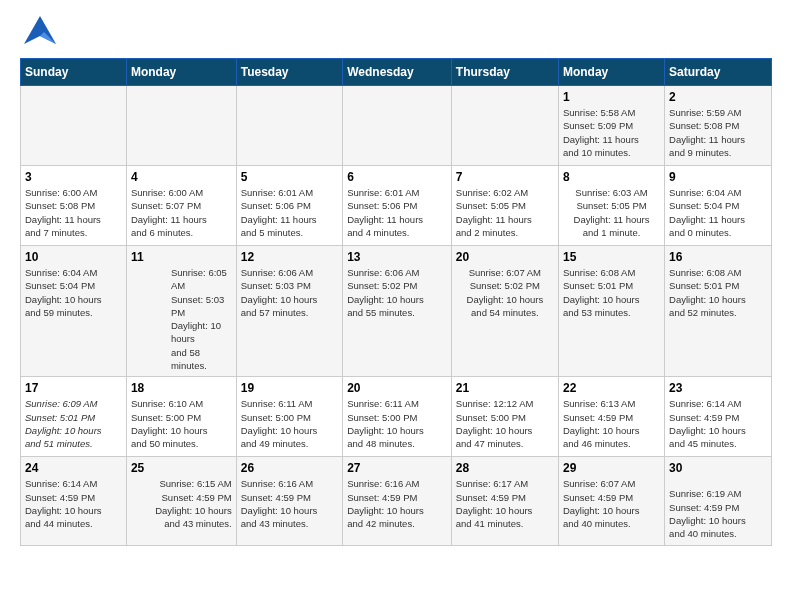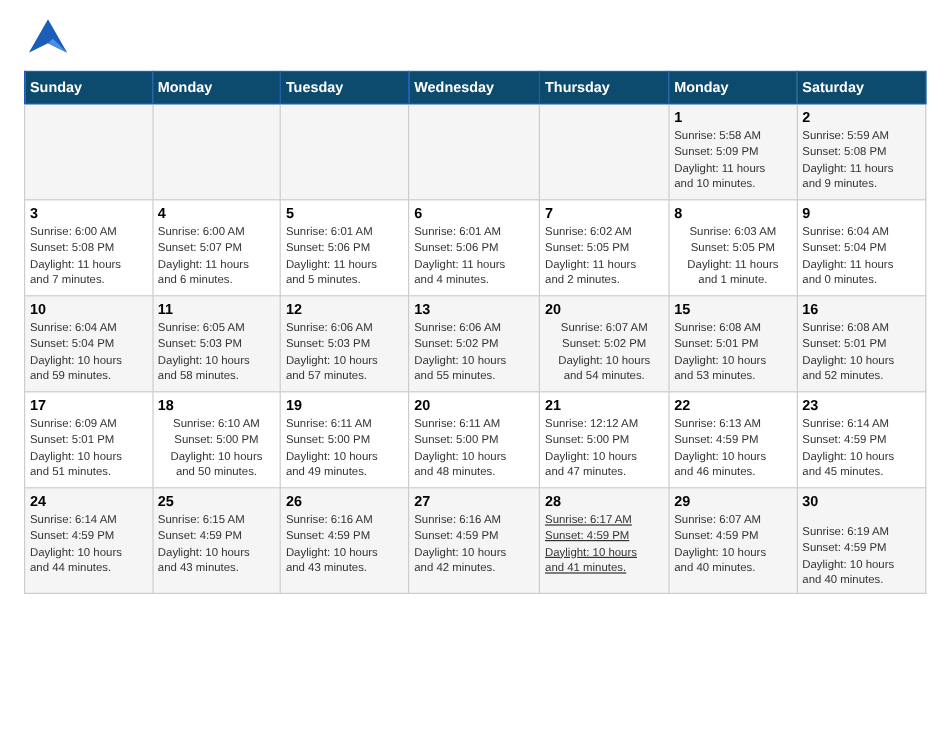--- a/index.html
+++ b/index.html
@@ -210,21 +210,21 @@
         <tr>
           <td>
             <span class="day-num">10</span>
             <div class="cell-text" style="white-space: pre-line;">Sunrise: 6:04 AM
 Sunset: 5:04 PM
 Daylight: 10 hours
 and 59 minutes.</div>
           </td>
           <td>
             <span class="day-num">11</span>
-            <div class="cell-text" style="white-space: pre-line;">Sunrise: 6:05 AM
+            <div class="cell-text" style="white-space: pre-line; margin-left: 40px;">Sunrise: 6:05 AM
 Sunset: 5:03 PM
 Daylight: 10 hours
 and 58 minutes.</div>
           </td>
           <td>
             <span class="day-num">12</span>
             <div class="cell-text" style="white-space: pre-line;">Sunrise: 6:06 AM
 Sunset: 5:03 PM
 Daylight: 10 hours
 and 57 minutes.</div>
@@ -254,28 +254,28 @@
             <span class="day-num">16</span>
             <div class="cell-text" style="white-space: pre-line;">Sunrise: 6:08 AM
 Sunset: 5:01 PM
 Daylight: 10 hours
 and 52 minutes.</div>
           </td>
         </tr>
         <tr>
           <td>
             <span class="day-num">17</span>
-            <div class="cell-text" style="white-space: pre-line;">Sunrise: 6:09 AM
+            <div class="cell-text" style="white-space: pre-line; font-style: italic;">Sunrise: 6:09 AM
 Sunset: 5:01 PM
 Daylight: 10 hours
 and 51 minutes.</div>
           </td>
           <td>
             <span class="day-num">18</span>
-            <div class="cell-text" style="white-space: pre-line; text-align: center;">Sunrise: 6:10 AM
+            <div class="cell-text" style="white-space: pre-line;">Sunrise: 6:10 AM
 Sunset: 5:00 PM
 Daylight: 10 hours
 and 50 minutes.</div>
           </td>
           <td>
             <span class="day-num">19</span>
             <div class="cell-text" style="white-space: pre-line;">Sunrise: 6:11 AM
 Sunset: 5:00 PM
 Daylight: 10 hours
 and 49 minutes.</div>
@@ -312,42 +312,42 @@
         <tr>
           <td>
             <span class="day-num">24</span>
             <div class="cell-text" style="white-space: pre-line;">Sunrise: 6:14 AM
 Sunset: 4:59 PM
 Daylight: 10 hours
 and 44 minutes.</div>
           </td>
           <td>
             <span class="day-num">25</span>
-            <div class="cell-text" style="white-space: pre-line;">Sunrise: 6:15 AM
+            <div class="cell-text" style="white-space: pre-line; text-align: right;">Sunrise: 6:15 AM
 Sunset: 4:59 PM
 Daylight: 10 hours
 and 43 minutes.</div>
           </td>
           <td>
             <span class="day-num">26</span>
             <div class="cell-text" style="white-space: pre-line;">Sunrise: 6:16 AM
 Sunset: 4:59 PM
 Daylight: 10 hours
 and 43 minutes.</div>
           </td>
           <td>
             <span class="day-num">27</span>
             <div class="cell-text" style="white-space: pre-line;">Sunrise: 6:16 AM
 Sunset: 4:59 PM
 Daylight: 10 hours
 and 42 minutes.</div>
           </td>
           <td>
             <span class="day-num">28</span>
-            <div class="cell-text" style="white-space: pre-line; text-decoration: underline;">Sunrise: 6:17 AM
+            <div class="cell-text" style="white-space: pre-line;">Sunrise: 6:17 AM
 Sunset: 4:59 PM
 Daylight: 10 hours
 and 41 minutes.</div>
           </td>
           <td>
             <span class="day-num">29</span>
             <div class="cell-text" style="white-space: pre-line;">Sunrise: 6:07 AM
 Sunset: 4:59 PM
 Daylight: 10 hours
 and 40 minutes.</div>

